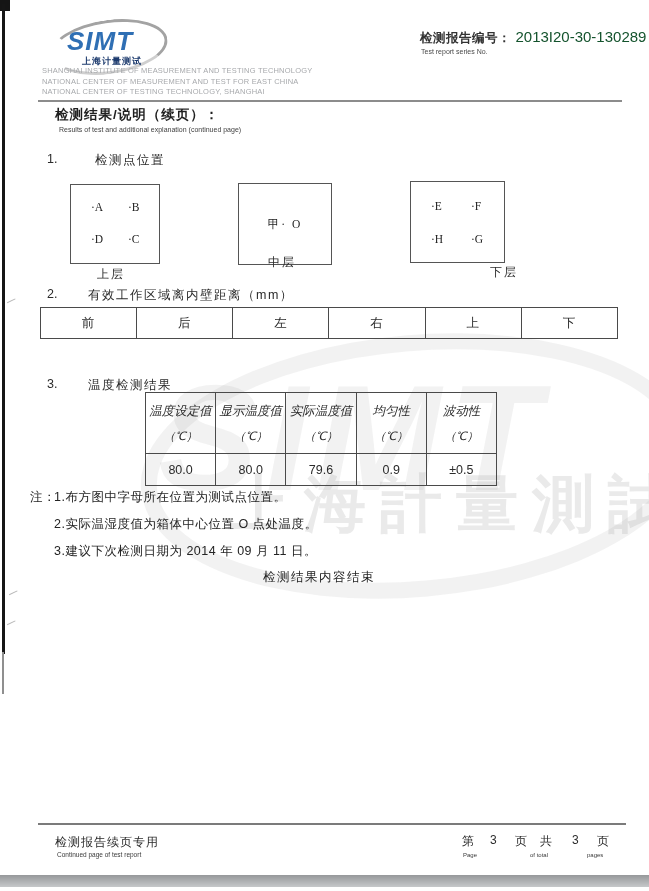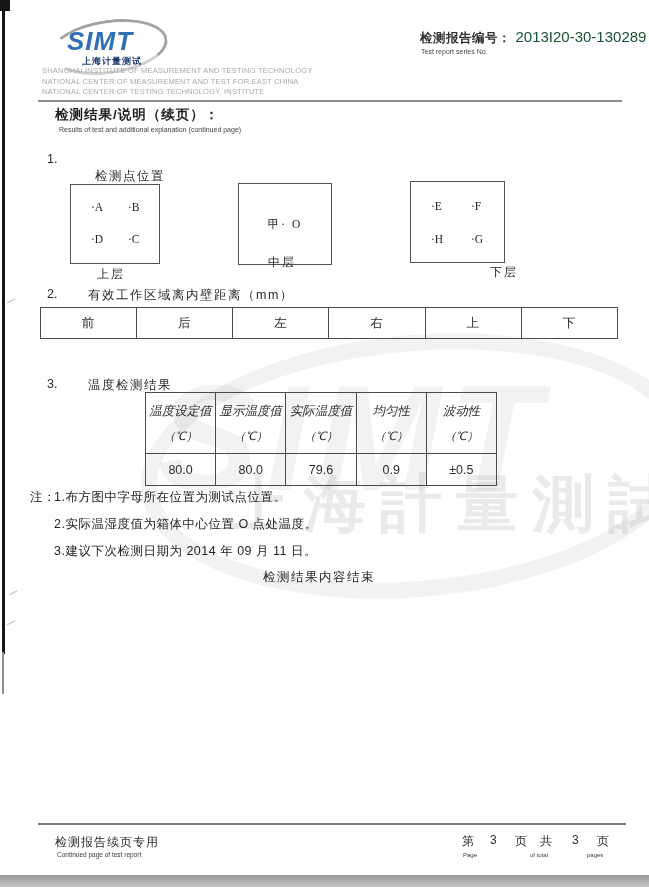--- a/index.html
+++ b/index.html
@@ -78,34 +78,34 @@
   <div class="abs wm wm-calli">上海計量測試</div>
 
   <div class="content">
 
     <div class="abs logo-swoosh"></div>
     <div class="abs logo-text">SIMT</div>
     <div class="abs logo-sub">上海计量测试</div>
     <div class="abs org-lines">
       <div>SHANGHAI INSTITUTE OF MEASUREMENT AND  TESTING TECHNOLOGY</div>
       <div>NATIONAL CENTER OF MEASUREMENT AND TEST FOR EAST CHINA</div>
-      <div>NATIONAL CENTER OF TESTING TECHNOLOGY, INSTITUTE</div>
+      <div>NATIONAL CENTER OF TESTING TECHNOLOGY, SHANGHAI</div>
     </div>
     <div class="abs report-no">
       <span class="report-no-label">检测报告编号：</span>
       <span class="report-no-value">2013I20-30-130289</span>
     </div>
     <div class="abs report-no-sub">Test report series No.</div>
     <div class="abs header-rule"></div>
 
     <div class="abs title-zh">检测结果/说明（续页）：</div>
     <div class="abs title-en">Results of test and additional explanation (continued page)</div>
 
     <span class="abs sec-num" style="left:47px;top:152px;">1.</span>
-    <span class="abs sec-label" style="left:95px;top:168px;">检测点位置</span>
+    <span class="abs sec-label" style="left:95px;top:152px;">检测点位置</span>
 
     <div class="abs pbox" style="left:70px;top:184px;width:88px;height:78px;">
       <span class="pt" style="left:20px;top:16px;">·A</span>
       <span class="pt" style="left:57px;top:16px;">·B</span>
       <span class="pt" style="left:20px;top:48px;">·D</span>
       <span class="pt" style="left:57px;top:48px;">·C</span>
     </div>
     <div class="abs pbox" style="left:238px;top:183px;width:92px;height:80px;">
       <span class="pbox-center">甲· O</span>
     </div>

